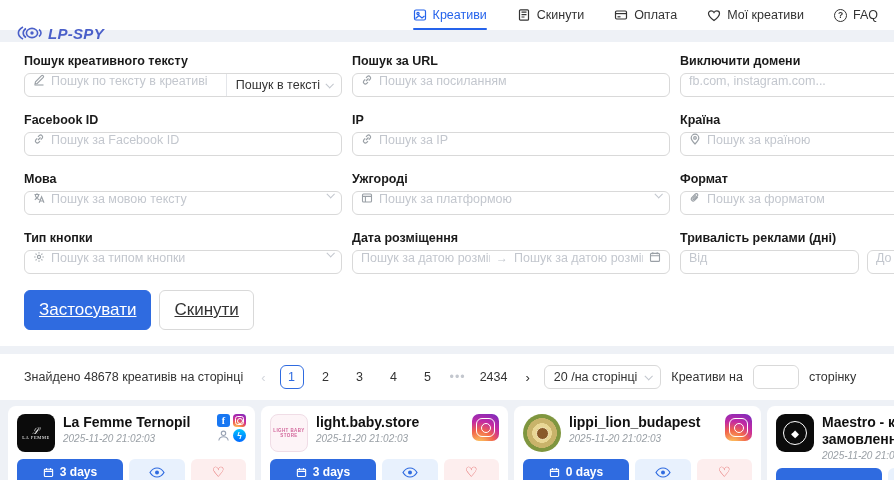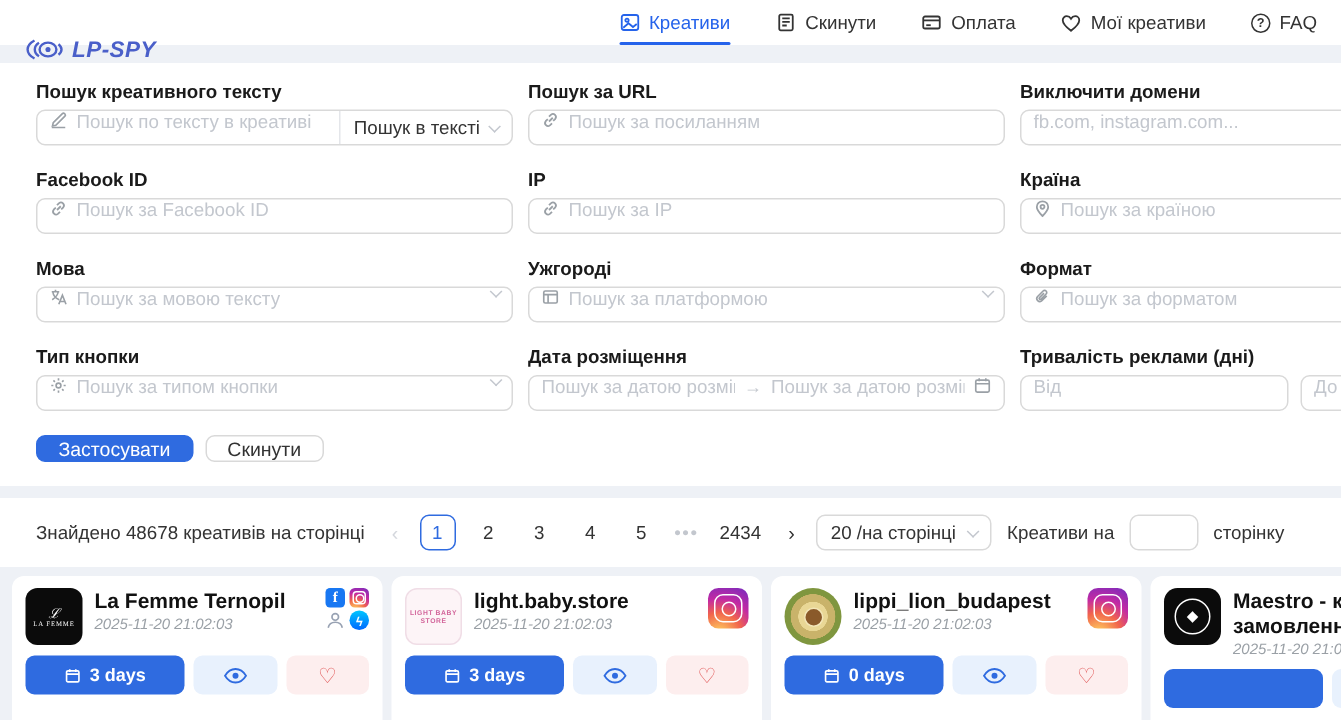--- a/index.html
+++ b/index.html
@@ -26,21 +26,21 @@
   .control input::placeholder { color:#c3c7ce; }
   .ficon { display:inline-flex; color:#9aa0a6; flex:none; }
   .chev { width:6px; height:6px; border-right:1.4px solid #c3c7ce; border-bottom:1.4px solid #c3c7ce; transform:rotate(45deg) translateY(-1px); flex:none; margin-left:auto; }
   .group { padding-right:0; }
   .addon { margin-left:auto; height:100%; border-left:1px solid #e4e6ea; display:flex; align-items:center; gap:6px; padding:0 9px; color:#333; flex:none; cursor:pointer; }
   .addon .chev { margin-left:0; }
   .range2 { display:flex; gap:8px; }
   .range2 .control { flex:1; }
   .arrow-sep { color:#c3c7ce; flex:none; font-size:12px; }
   .btnrow { margin-top:12px; display:flex; gap:8px; }
-  .btn { height:18px; padding:0 14px; border-radius:6px; font-size:13px; display:inline-flex; align-items:center; cursor:pointer; }
+  .btn { height:40px; padding:0 14px; border-radius:6px; font-size:17px; display:inline-flex; align-items:center; cursor:pointer;text-decoration:underline; }
   .btn-primary { background:#2f6be0; color:#fff; border:1px solid #2f6be0; }
   .btn-default { background:#fff; color:#333; border:1px solid #d9d9d9; }
 
   
   .pagebar { background:#fff; margin-top:8px; height:46px; display:flex; align-items:center; padding:0 24px; gap:10px; font-size:12.5px; color:#333; }
   .psum { margin-right:4px; }
   .pchev { font-size:13px; padding:0 4px; cursor:pointer; }
   .pchev.dis { color:#d4d7dd; }
   .pnum { min-width:24px; height:24px; display:inline-flex; align-items:center; justify-content:center; border-radius:6px; cursor:pointer; padding:0 4px; }
   .pnum.active { border:1px solid #2f6be0; color:#2f6be0; }

